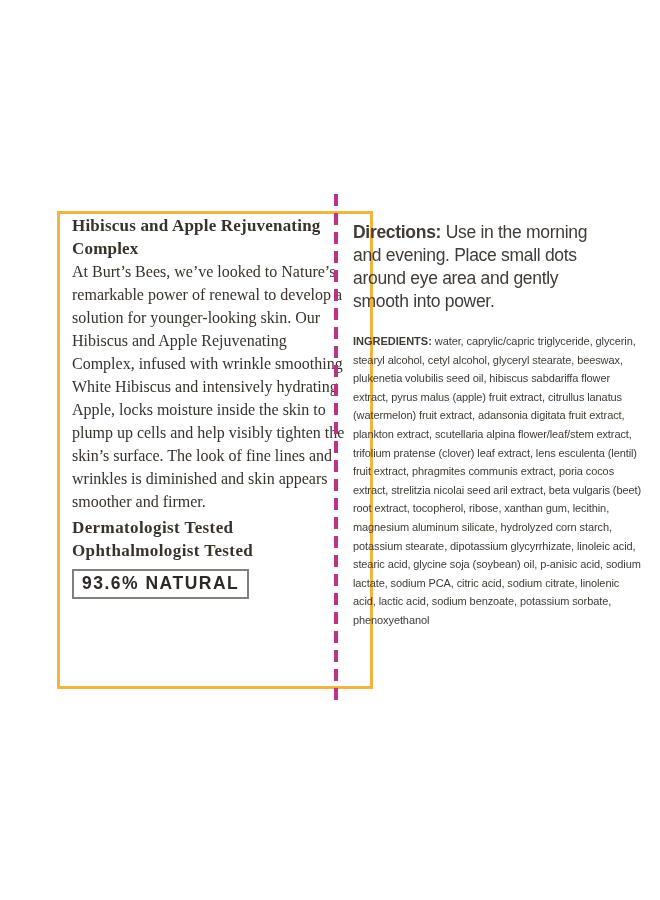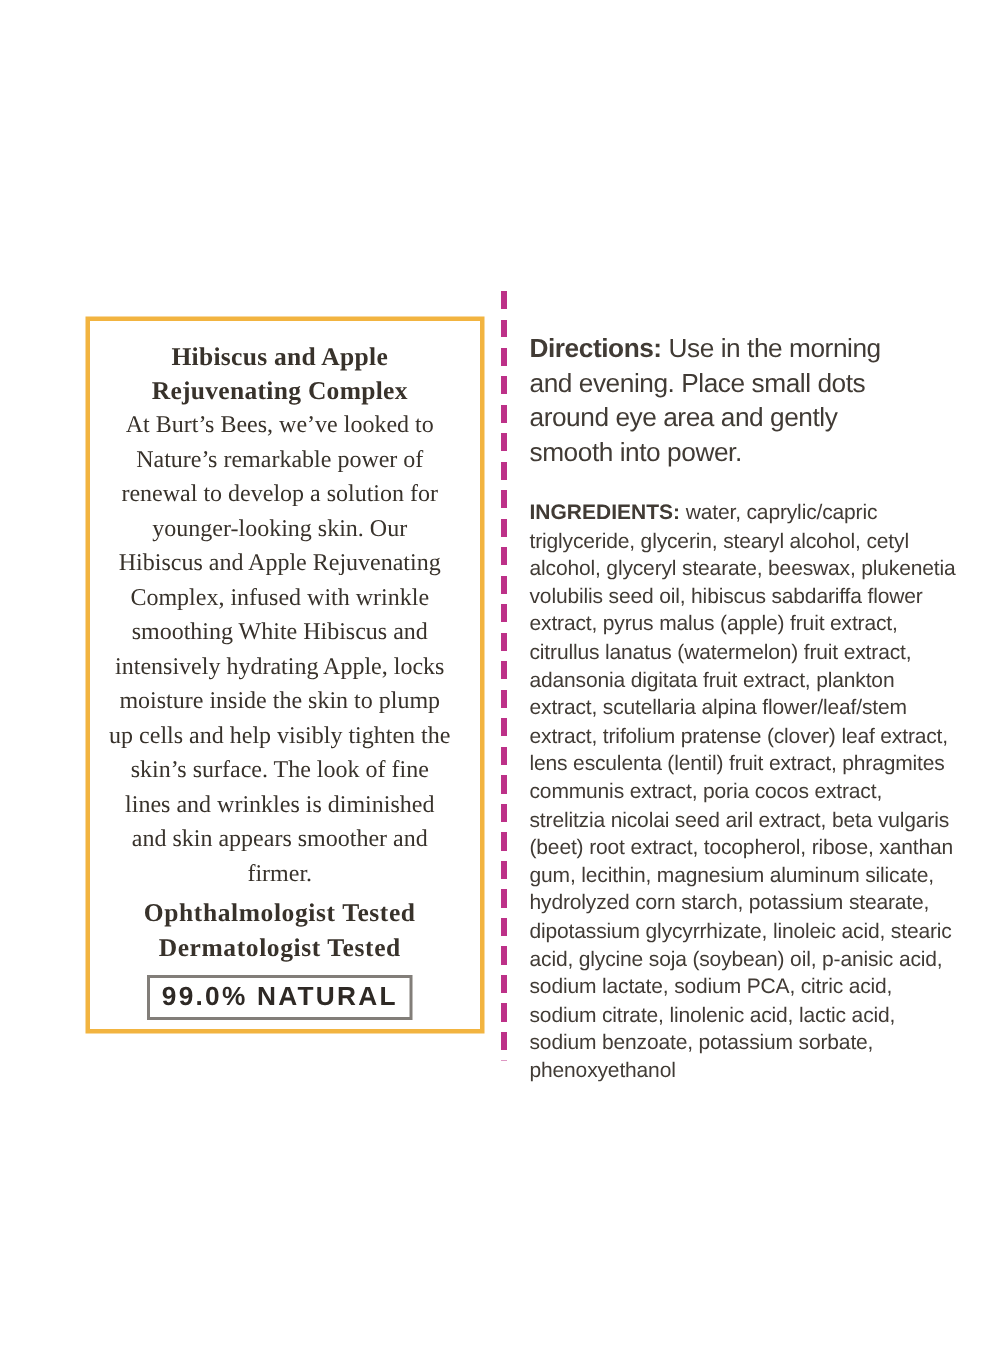--- a/index.html
+++ b/index.html
@@ -19,25 +19,25 @@
     height: 900px;
     background: var(--background);
     overflow: hidden;
   }
 
   
   .left-box {
     position: absolute;
     left: 57px;
     top: 211px;
-    width: 266px;
+    width: 316px;
     height: 478px;
     border: 3px solid var(--panel-border);
-    padding: 12px 19px 0 12px;
-    text-align: center;
+    padding: 0 19px 0 12px;
+    text-align: left;
     font-family: "Liberation Serif", serif;
     color: var(--text-serif);
   }
   .left-box h2 {
     font-size: 17px;
     line-height: 23px;
     font-weight: bold;
     letter-spacing: 0.2px;
   }
   .left-box .panel-body {
@@ -90,40 +90,40 @@
   .directions {
     width: 260px;
     font-size: 17.5px;
     line-height: 23px;
     letter-spacing: -0.3px;
   }
   .directions strong { font-weight: bold; }
   .ingredients {
     margin-top: 19px;
     width: 288px;
-    font-size: 14px;
+    font-size: 11px;
     line-height: 18.6px;
     letter-spacing: -0.1px;
   }
   .ingredients strong { font-weight: bold; letter-spacing: 0; }
 </style>
 </head>
 <body>
 
 <div class="canvas">
 
   <section class="left-box">
     <h2>Hibiscus and Apple Rejuvenating Complex</h2>
     <p class="panel-body">At Burt’s Bees, we’ve looked to Nature’s remarkable power of renewal to develop a solution for younger-looking skin. Our Hibiscus and Apple Rejuvenating Complex, infused with wrinkle smoothing White Hibiscus and intensively hydrating Apple, locks moisture inside the skin to plump up cells and help visibly tighten the skin’s surface. The look of fine lines and wrinkles is diminished and skin appears smoother and firmer.</p>
     <div class="tested">
+      <div>Dermatologist Tested</div>
       <div>Ophthalmologist Tested</div>
-      <div>Dermatologist Tested</div>
     </div>
     <div class="badge-row">
-      <span class="badge">99.0% NATURAL</span>
+      <span class="badge">93.6% NATURAL</span>
     </div>
   </section>
 
   <div class="divider"></div>
 
   <section class="right-col">
     <p class="directions">
       <strong>Directions:</strong>
       <span>Use in the morning and evening. Place small dots around eye area and gently smooth into power.</span>
     </p>

